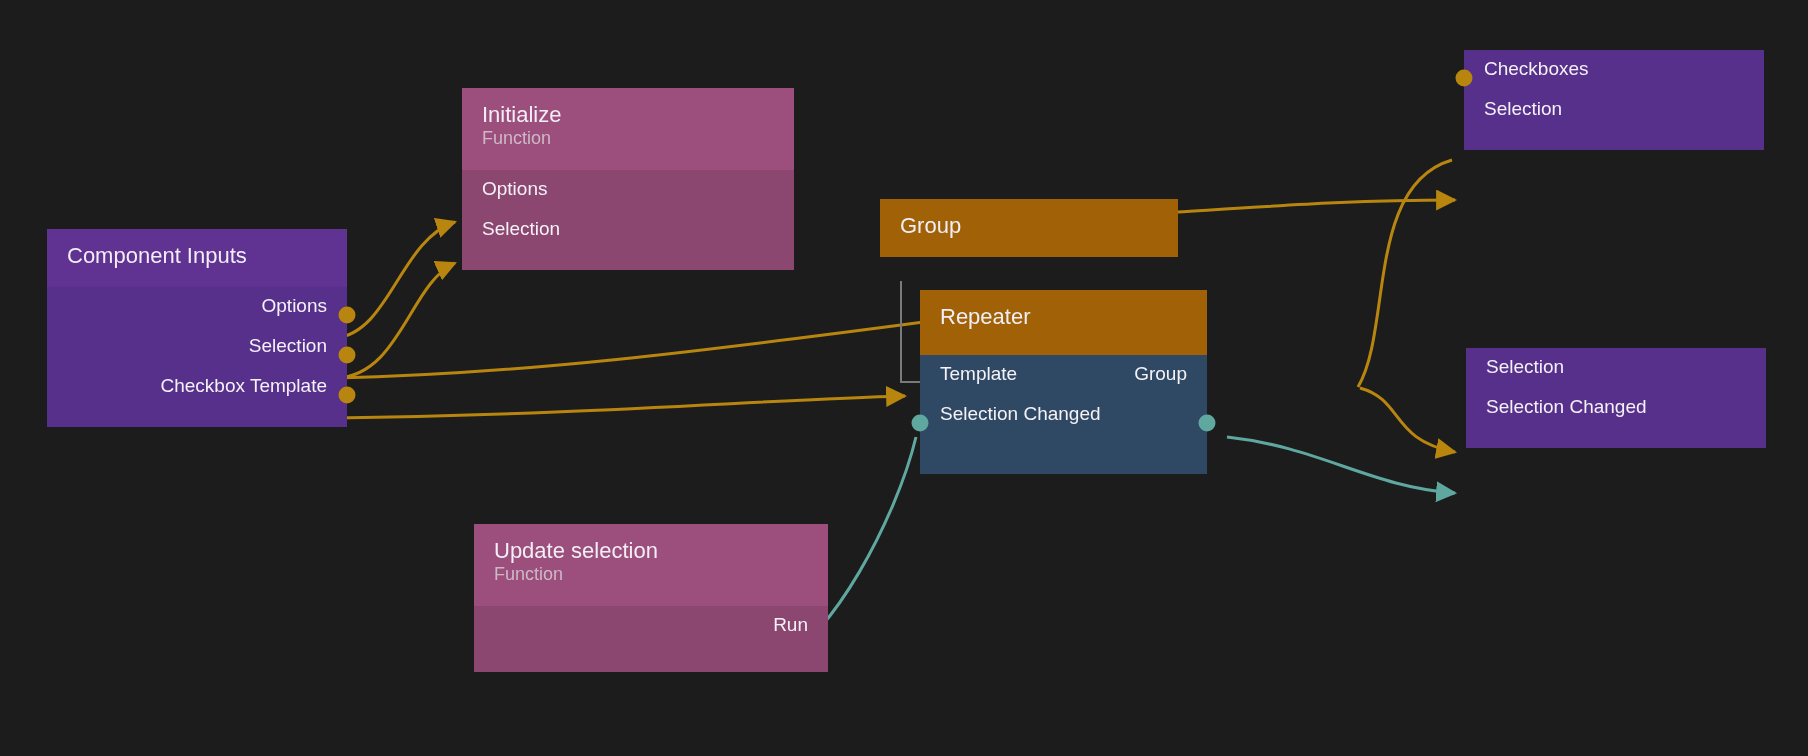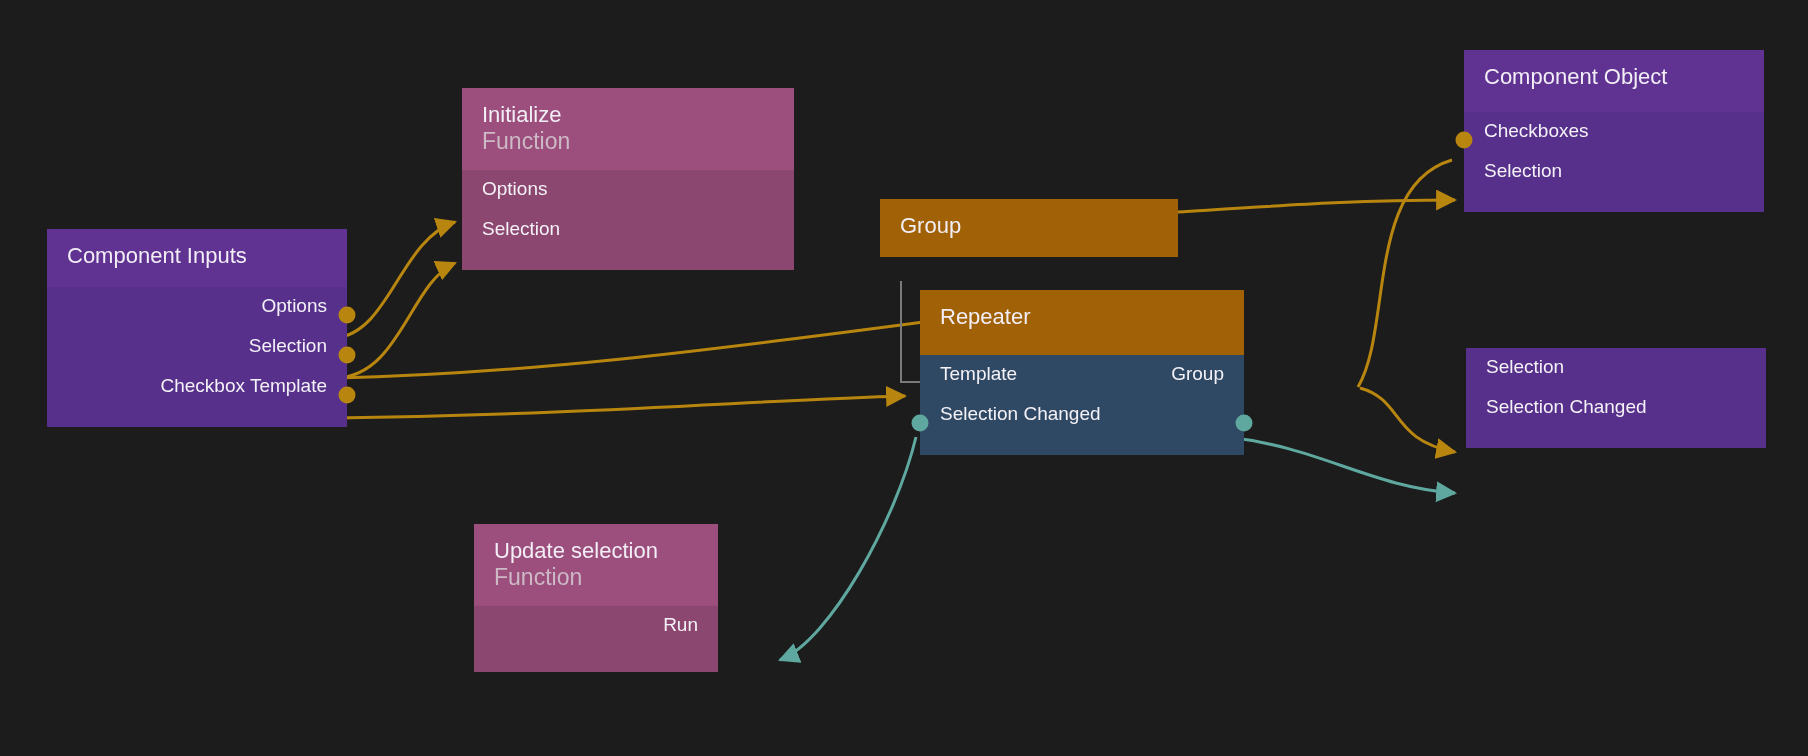--- a/index.html
+++ b/index.html
@@ -9,21 +9,21 @@
     font-family:"Liberation Sans","DejaVu Sans",sans-serif;
     overflow:hidden;
     position:relative;
   }
   #canvas{position:absolute;inset:0;width:1808px;height:756px;}
   #edges{position:absolute;left:0;top:0;width:1808px;height:756px;pointer-events:none;}
 
   .node{position:absolute;box-sizing:border-box;}
   .node .hdr{box-sizing:border-box;padding:14px 20px 14px 20px;}
   .node .hdr .title{font-size:22px;color:#f2eef6;line-height:1.18;white-space:nowrap;}
-  .node .hdr .subtitle{font-size:23px;color:#cdb9c6;line-height:1.18;white-space:nowrap;}
+  .node .hdr .subtitle{font-size:18px;color:#cdb9c6;line-height:1.18;white-space:nowrap;}
   .node .body{box-sizing:border-box;padding:8px 0 12px 0;}
   .row{position:relative;height:40px;display:flex;box-sizing:border-box;}
   .row .lbl{font-size:19px;color:#f4f1f7;white-space:nowrap;}
   .row.in .lbl{padding-left:20px;}
   .row.out{justify-content:flex-end;}
   .row.out .lbl{padding-right:20px;}
 
   
   .n-purple .hdr{background:#603292;}
   .n-purple .body{background:#56308a;}
@@ -113,53 +113,50 @@
   </div>
 
   <div class="node n-blue" style="left:880px;top:199px;width:298px;">
     <div class="hdr" style="height:58px;">
       <div class="title">Group</div>
     </div>
   </div>
 
   <div class="bracket" style="left:900px;top:281px;width:22px;height:100px;"></div>
 
-  <div class="node n-blue" style="left:920px;top:290px;width:324px;">
+  <div class="node n-blue" style="left:920px;top:290px;width:287px;">
     <div class="hdr" style="height:65px;">
       <div class="title">Repeater</div>
     </div>
-    <div class="body" style="padding-bottom:12px;">
+    <div class="body" style="padding-bottom:31px;">
       <div class="row" style="justify-content:space-between;">
         <span class="lbl" style="padding-left:20px;">Template</span>
         <span class="lbl" style="padding-right:20px;">Group</span>
       </div>
       <div class="row" style="justify-content:space-between;">
         <span class="lbl" style="padding-left:20px;">Selection Changed</span>
         <span class="port teal left"></span>
         <span class="port teal right"></span>
       </div>
     </div>
   </div>
 
-  <div class="node n-mauve" style="left:474px;top:524px;width:244px;">
+  <div class="node n-mauve" style="left:474px;top:524px;width:354px;">
     <div class="hdr" style="height:82px;">
       <div class="title">Update selection</div>
       <div class="subtitle">Function</div>
     </div>
     <div class="body" style="padding-bottom:18px;">
       <div class="row out">
         <span class="lbl">Run</span>
       </div>
     </div>
   </div>
 
   <div class="node n-purple" style="left:1464px;top:50px;width:300px;">
-    <div class="hdr" style="height:62px;">
-      <div class="title">Component Object</div>
-    </div>
     <div class="body">
       <div class="row in">
         <span class="port gold left"></span>
         <span class="lbl">Checkboxes</span>
       </div>
       <div class="row in">
         <span class="lbl">Selection</span>
       </div>
     </div>
   </div>

